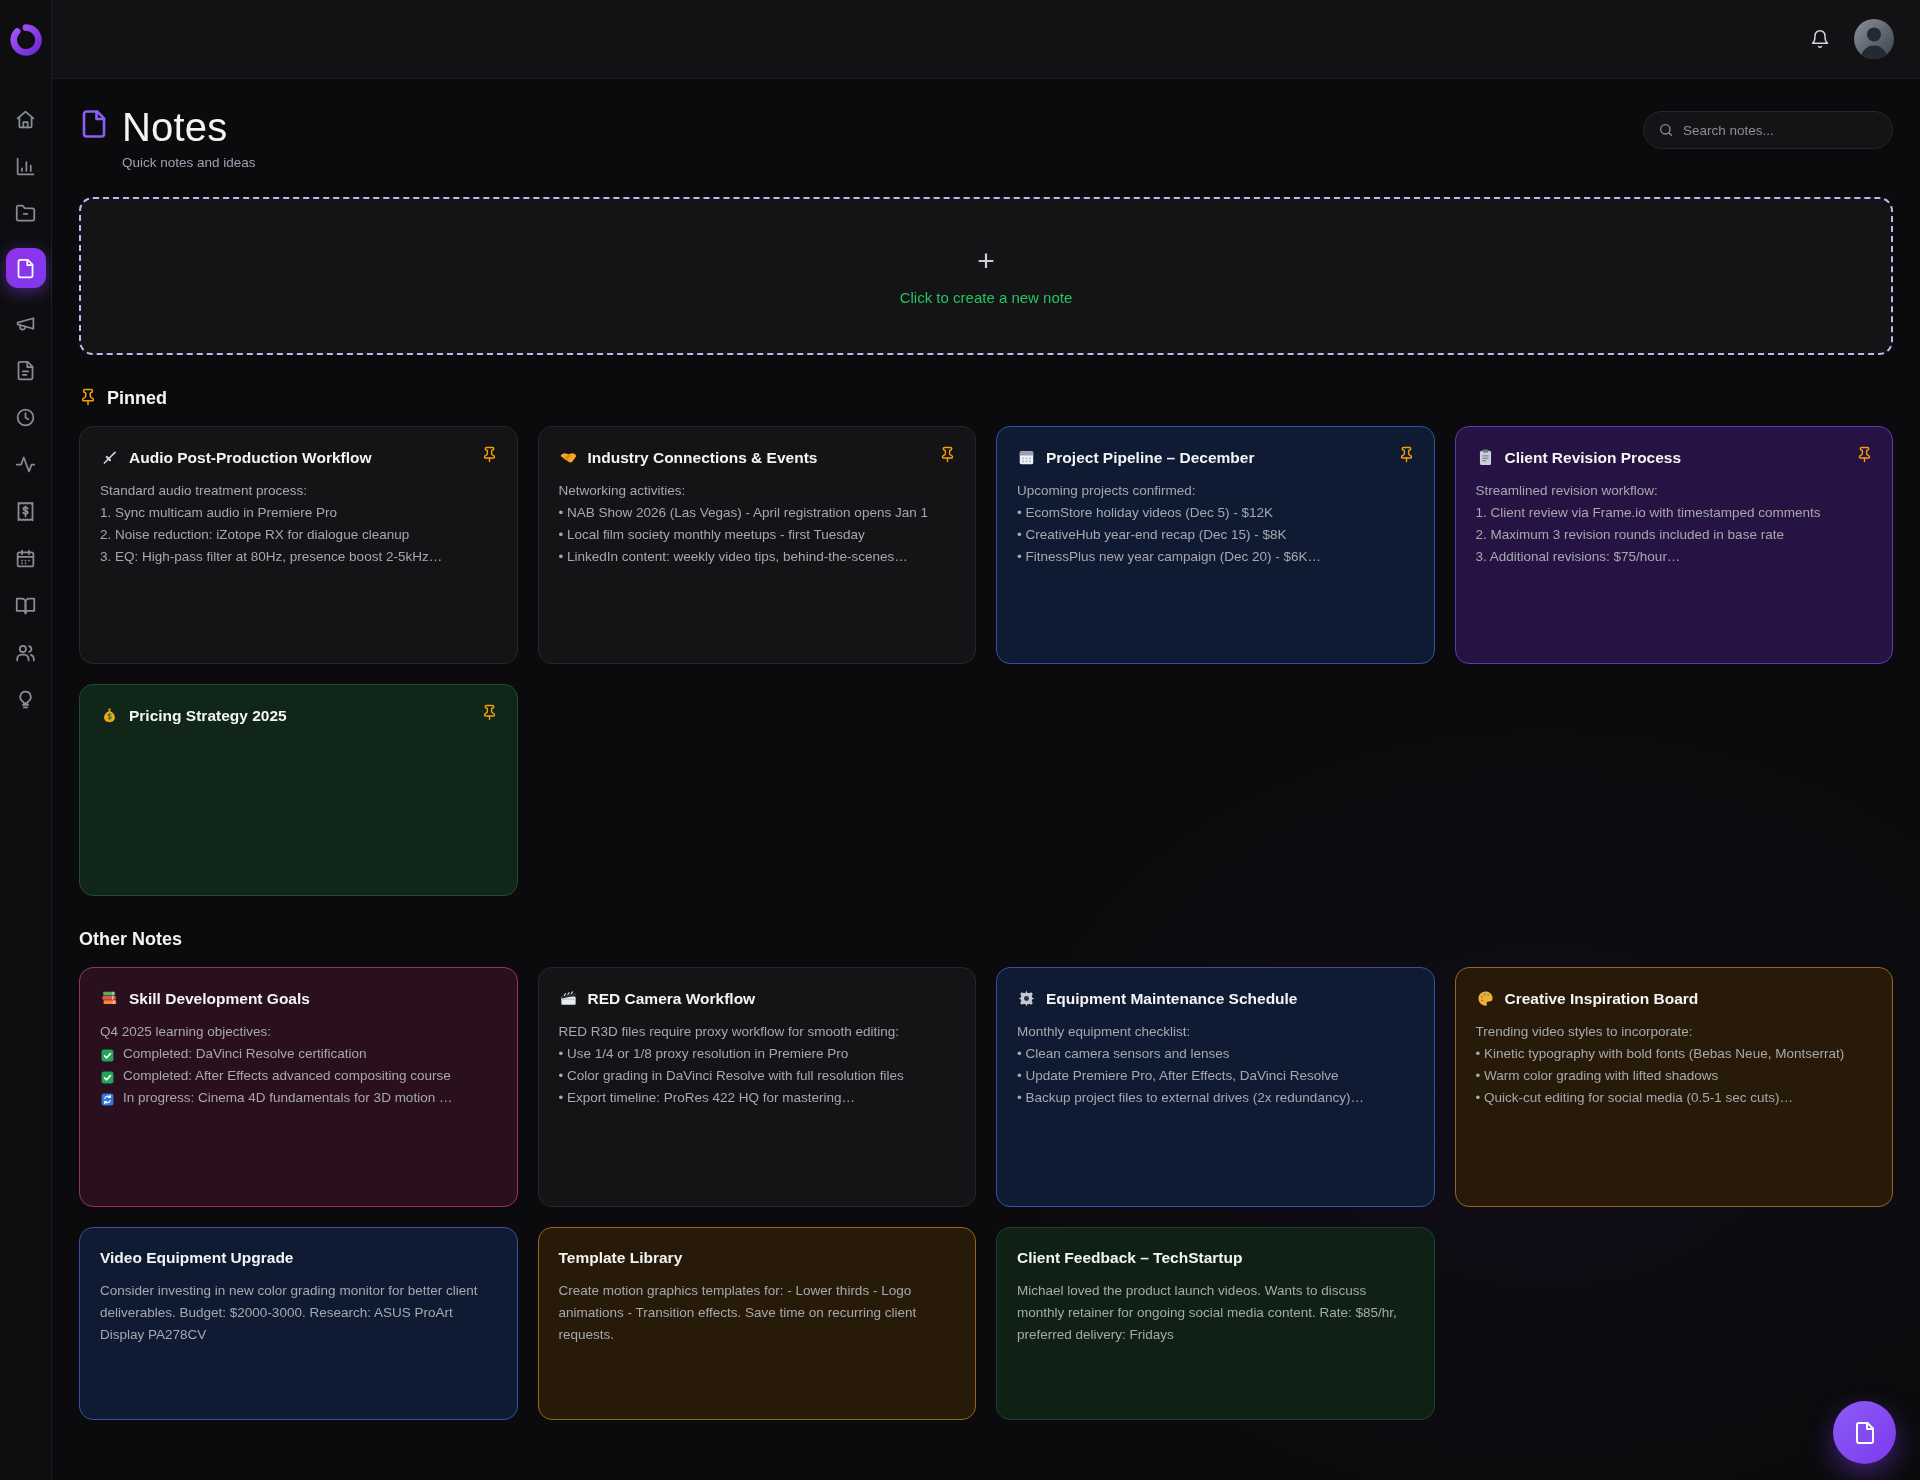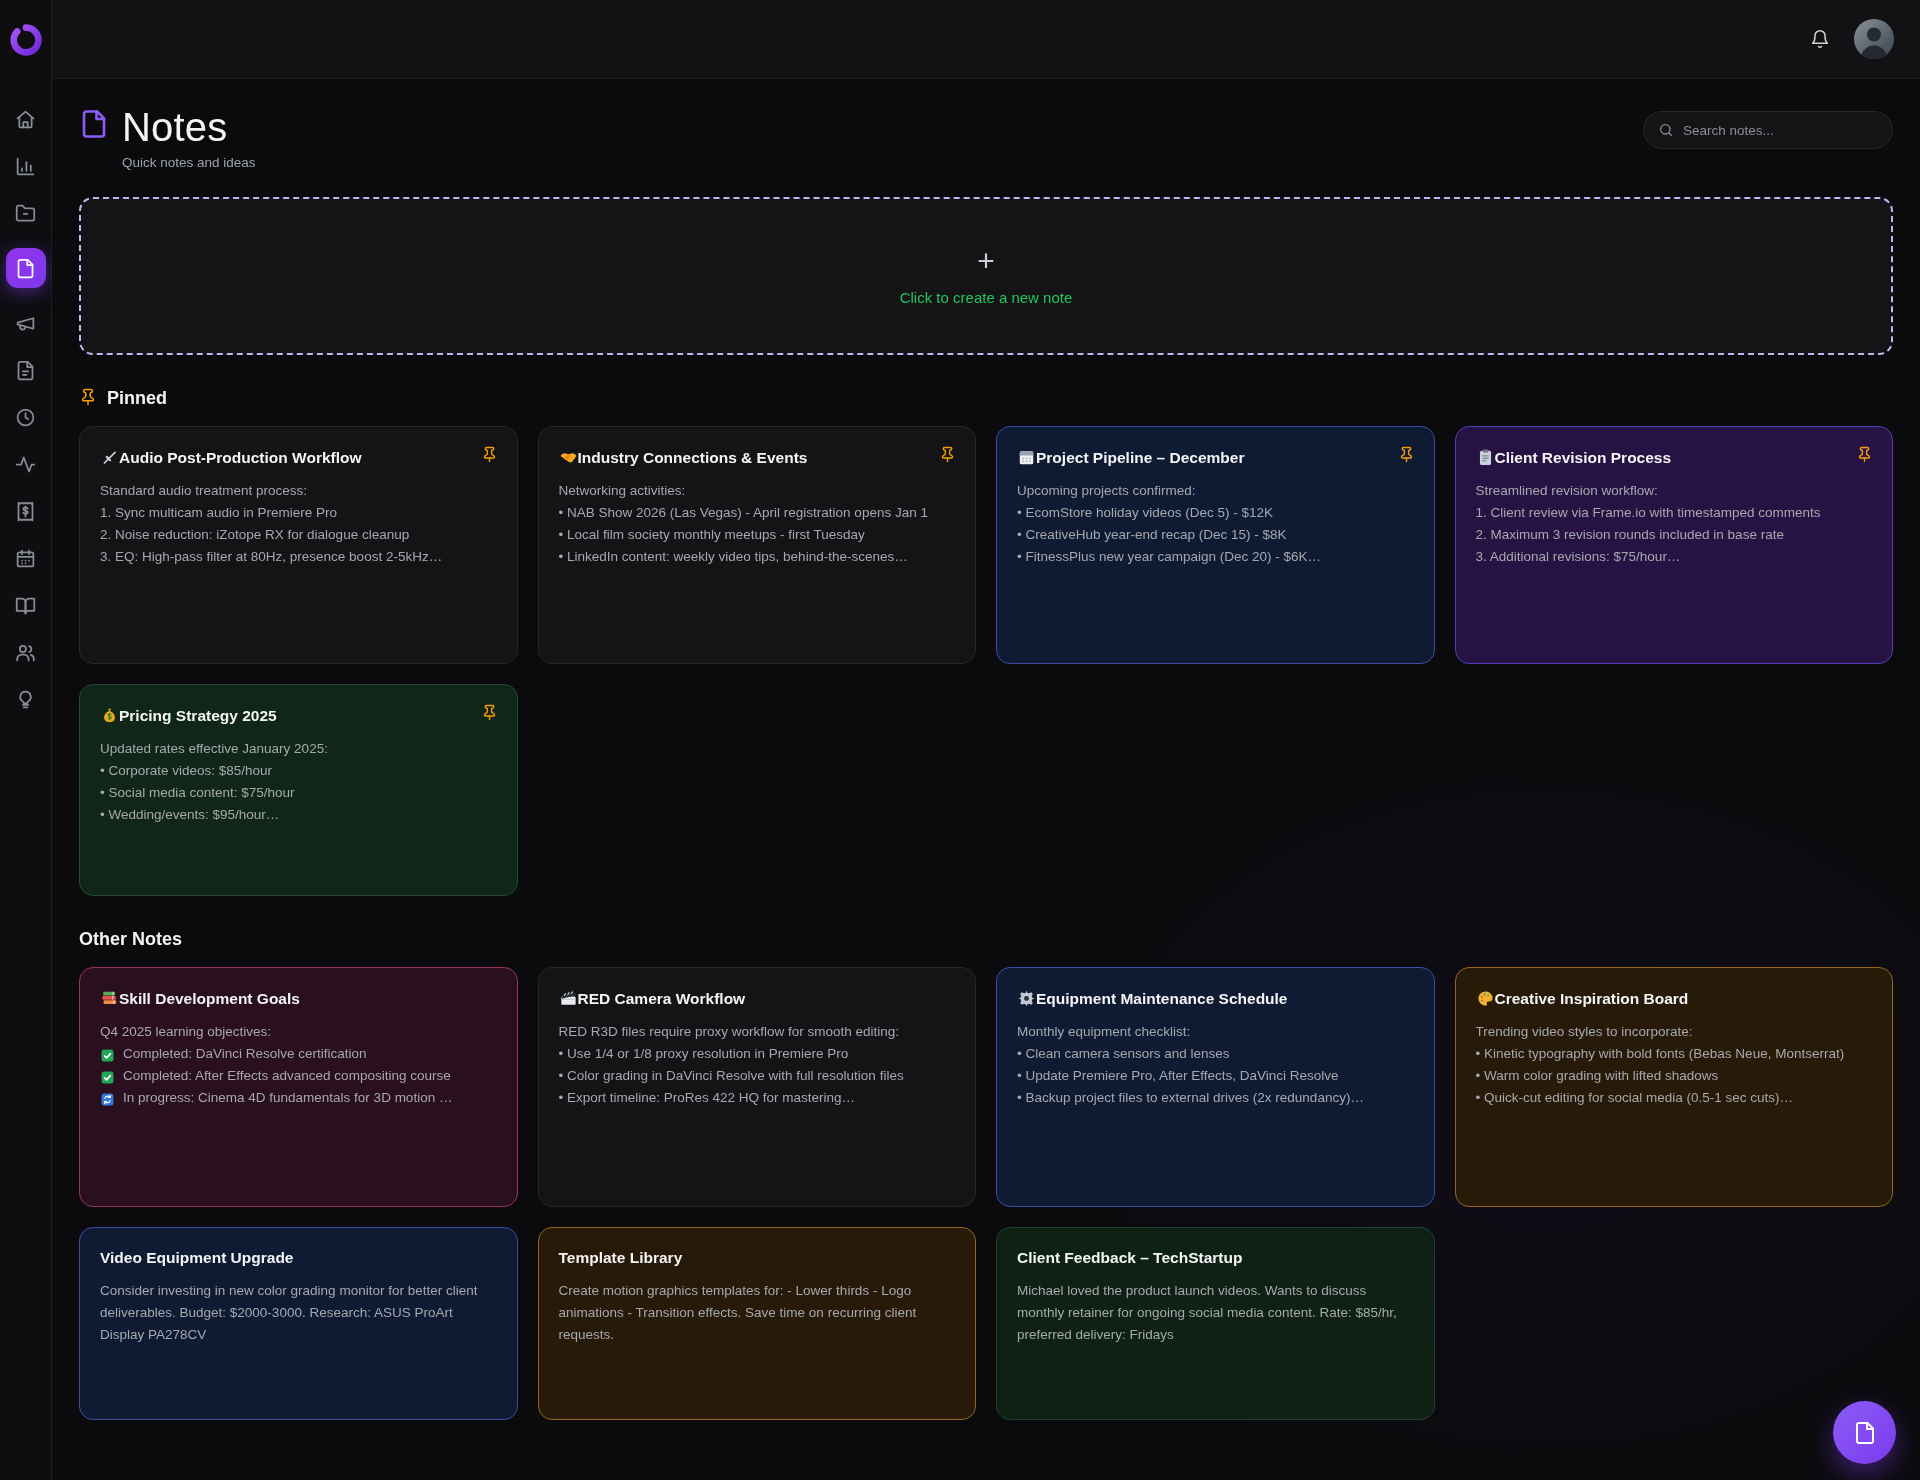--- a/index.html
+++ b/index.html
@@ -44,21 +44,21 @@
   .grid-pinned .note-card:nth-child(-n+4){min-height:238px}
   .grid-pinned .note-card:nth-child(n+5){min-height:212px}
   .grid-other .note-card:nth-child(-n+4){min-height:240px}
   .grid-other .note-card:nth-child(n+5){min-height:193px}
   .theme-navy{background:#0f1a33;border-color:#3c4da6}
   .theme-purple{background:#271343;border-color:#5240b8}
   .theme-green{background:#102618;border-color:#234a35}
   .theme-maroon{background:#2a0f1f;border-color:#99335e}
   .theme-amber{background:#281a08;border-color:#96651f}
   .theme-darkgreen{background:#0e2114;border-color:#1f402c}
-  .note-title-row{display:flex;align-items:flex-end;padding-right:28px}
+  .note-title-row{display:flex;align-items:flex-end;gap:10px;padding-right:28px}
   .note-emoji{width:19px;height:19px;display:flex;flex:none}
   .note-emoji svg{width:19px;height:19px}
   .note-title{font-size:15.5px;font-weight:700;color:#f4f4f5}
   .card-pin{position:absolute;top:19px;right:19px;color:#f59e0b;display:flex}
   .card-pin svg{width:17px;height:17px}
   .note-body{margin-top:13px;font-size:13.5px;color:#a6a8ae;line-height:1.63}
   .note-line{display:flex;align-items:center;gap:8px}
   .line-icon{width:15px;height:15px;margin-top:3px;flex:none;display:flex}
   .line-icon svg{width:15px;height:15px}
   .fab{position:absolute;right:24px;bottom:16px;width:63px;height:63px;border-radius:50%;
@@ -399,34 +399,20 @@
                   </svg>
                 </span>
                 <h3 class="note-title">Pricing Strategy 2025</h3>
               </div>
               <span class="card-pin">
                 <svg viewBox="0 0 24 24" fill="none" stroke="currentColor" stroke-width="2" stroke-linecap="round" stroke-linejoin="round">
                   <path d="M12 17v5"></path>
                   <path d="M9 10.76a2 2 0 0 1-1.11 1.79l-1.78.9A2 2 0 0 0 5 15.24V16a1 1 0 0 0 1 1h12a1 1 0 0 0 1-1v-.76a2 2 0 0 0-1.11-1.79l-1.78-.9A2 2 0 0 1 15 10.76V7a1 1 0 0 1 1-1 2 2 0 0 0 0-4H8a2 2 0 0 0 0 4 1 1 0 0 1 1 1z"></path>
                 </svg>
               </span>
-              <div class="note-body">
-                <div class="note-line">
-                  <span>Updated rates effective January 2025:</span>
-                </div>
-                <div class="note-line">
-                  <span>• Corporate videos: $85/hour</span>
-                </div>
-                <div class="note-line">
-                  <span>• Social media content: $75/hour</span>
-                </div>
-                <div class="note-line">
-                  <span>• Wedding/events: $95/hour…</span>
-                </div>
-              </div>
             </article>
           </div>
         </section>
         <section>
           <div class="section-head">
             <h2 class="section-title">Other Notes</h2>
           </div>
           <div class="grid grid-other">
             <article class="note-card theme-maroon">
               <div class="note-title-row">

